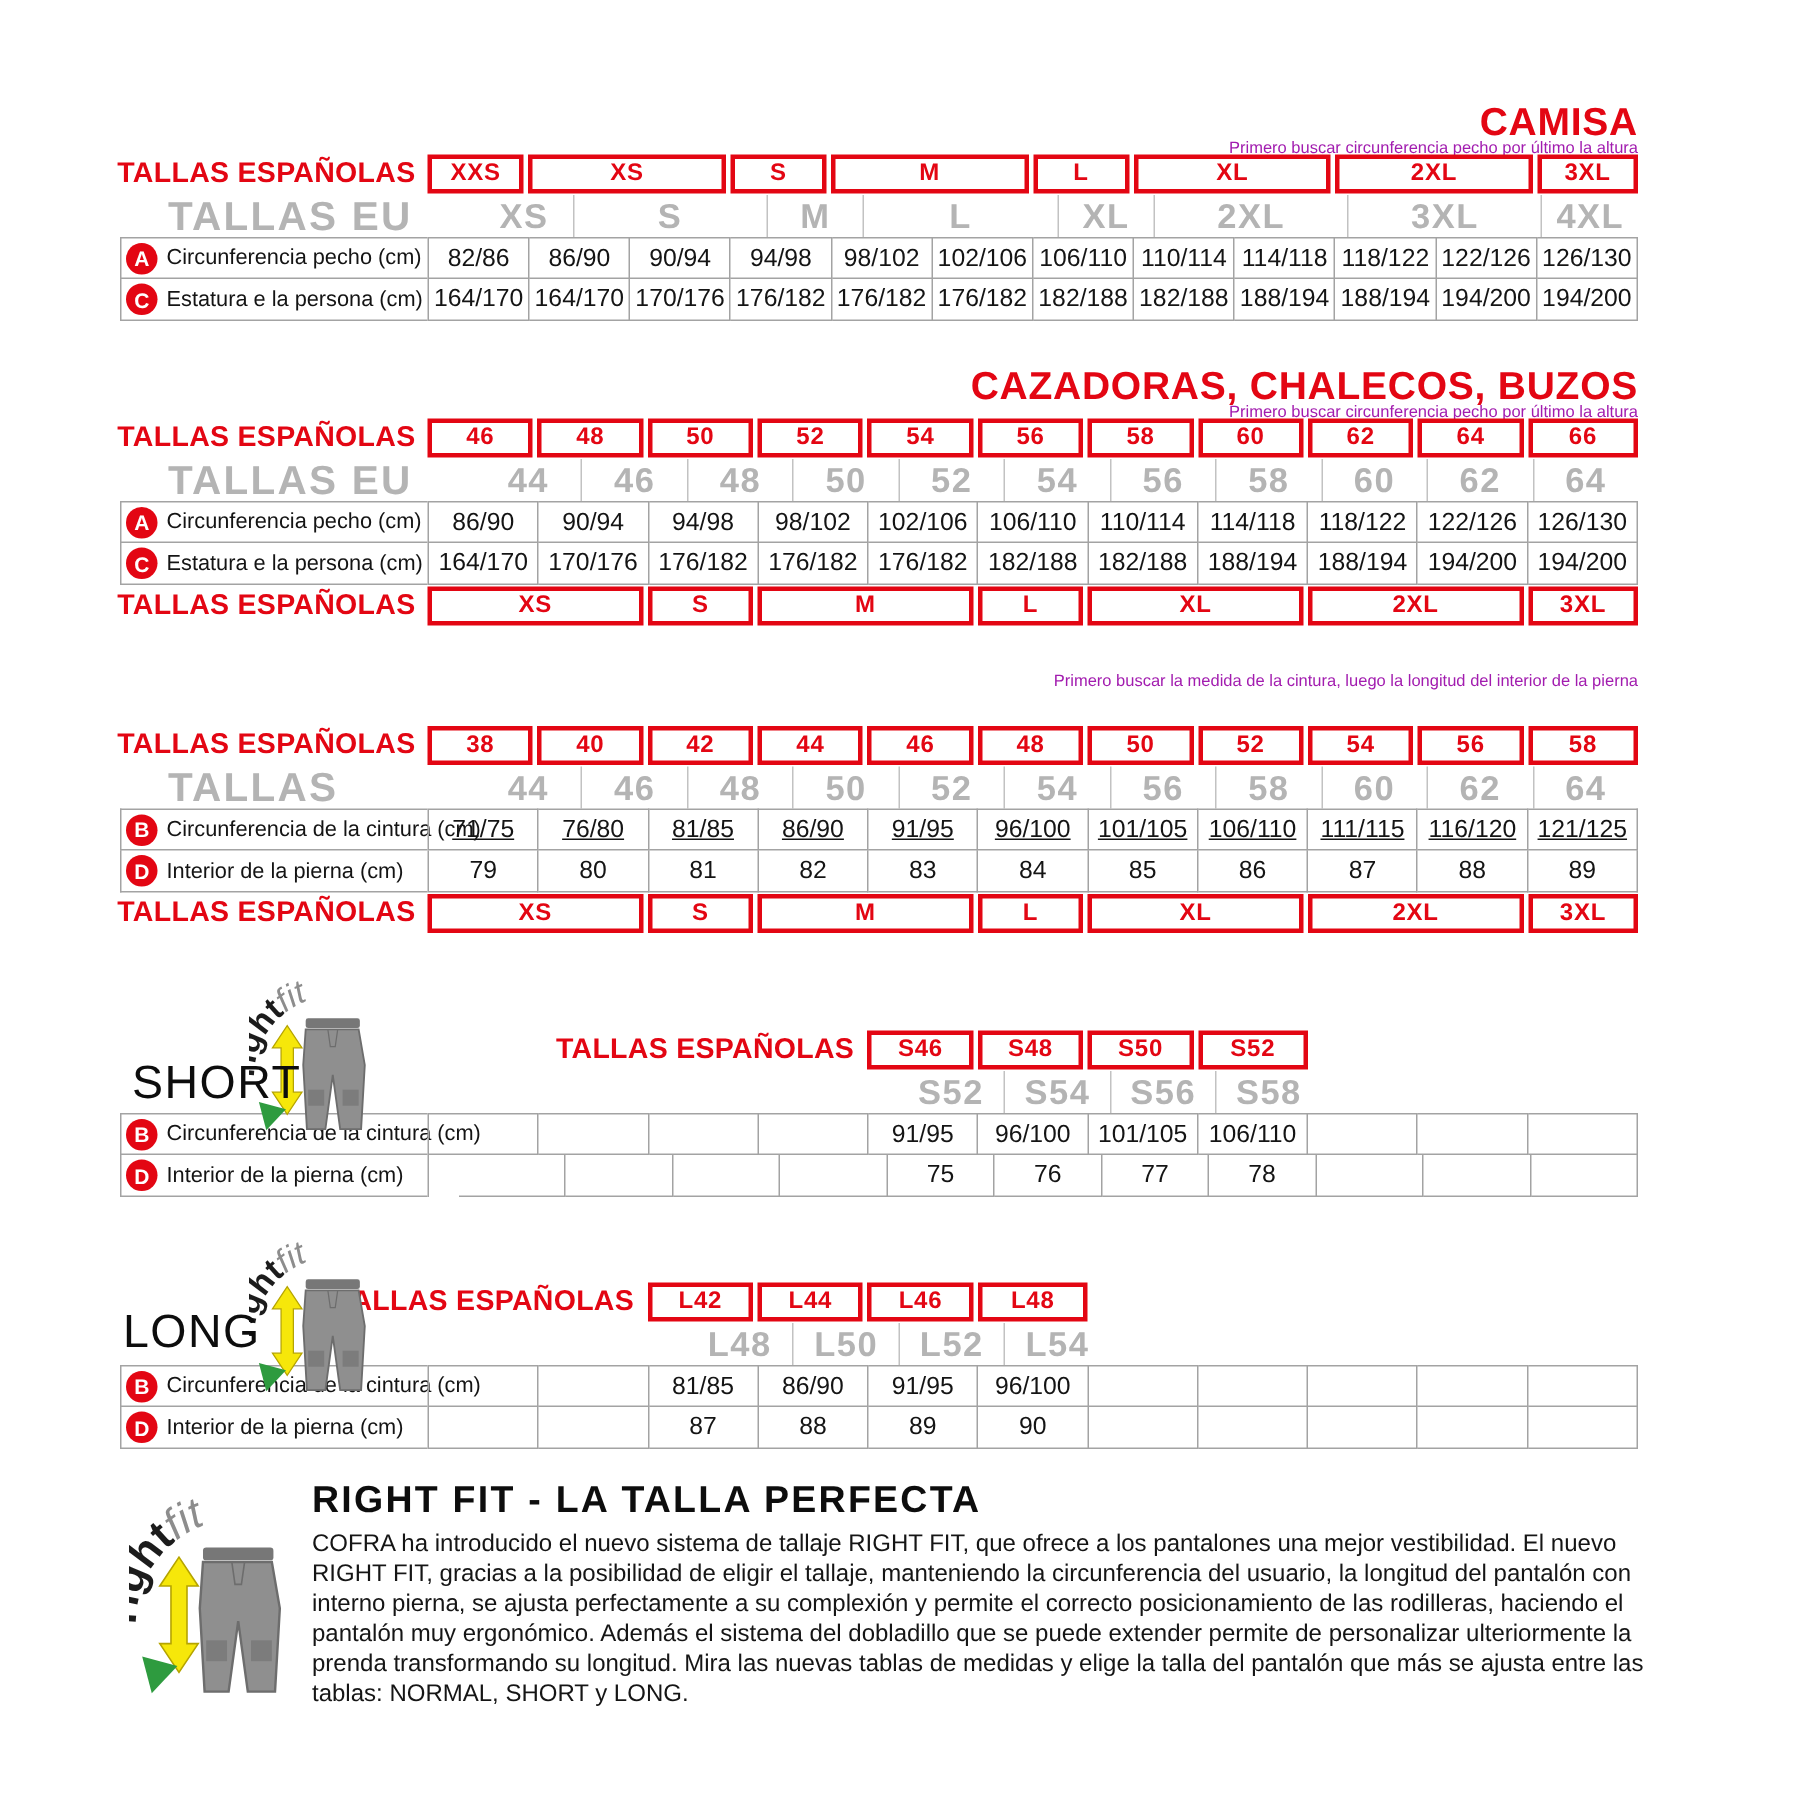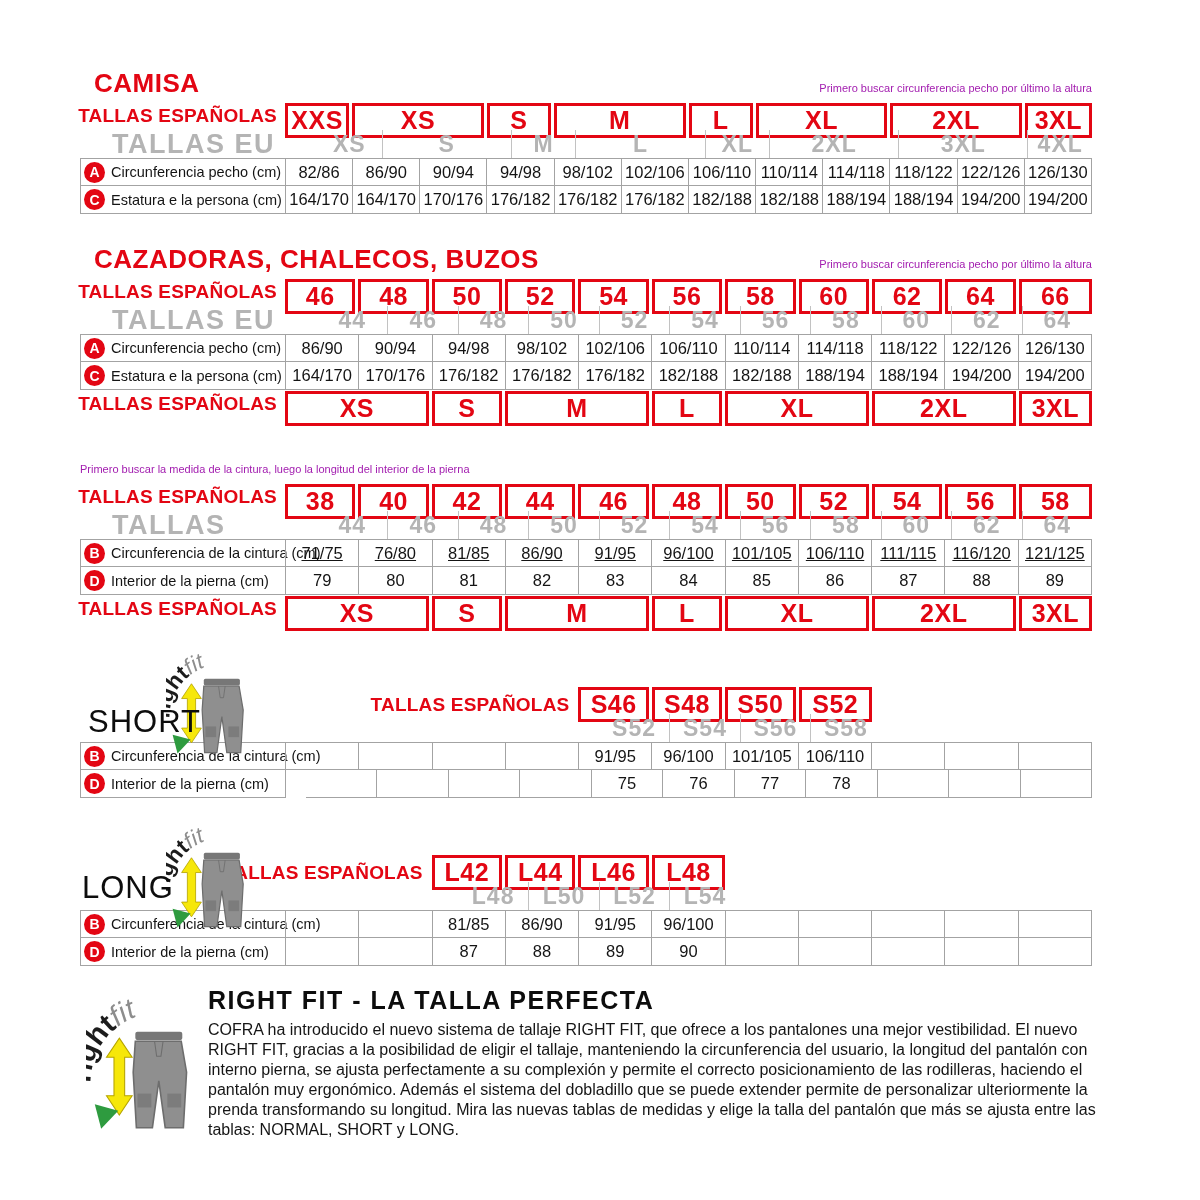--- a/index.html
+++ b/index.html
@@ -8,41 +8,41 @@
     --bord:#a3a3a3;
     --ink:#141414;
   }
   *{box-sizing:border-box;}
   html,body{margin:0;padding:0;}
   body{
     width:1200px;height:1200px;background:#ffffff;position:relative;overflow:hidden;
     font-family:"Liberation Sans",sans-serif;color:var(--ink);
   }
   .band{position:absolute;left:80px;width:1012px;}
-  .band-head{display:flex;justify-content:space-between;align-items:flex-end;margin:0 0 6px 0;height:28px;}
+  .band-head{display:flex;justify-content:space-between;align-items:flex-end;margin:0 0 6px 0;height:28px;flex-direction:column;}
   .sec-title{color:var(--red);font-size:26px;font-weight:bold;letter-spacing:.5px;line-height:1;margin:0 0 0 14px;white-space:nowrap;}
   .note{font-size:11px;color:#a21caf;line-height:1;padding-bottom:2px;white-space:nowrap;text-align:center;}
 
   
   .trow{display:flex;}
   .trow.red{height:28px;}
   .trow.gray{height:28px;margin-left:32px;}
   .trow.data{height:28px;}
   .labcol{width:205px;flex:0 0 205px;}
   .tgrid{flex:1;display:grid;}
 
   .redlab{color:var(--red);font-weight:bold;font-size:19px;display:flex;align-items:center;justify-content:flex-end;padding-right:8px;letter-spacing:.2px;white-space:nowrap;}
   .graylab{color:var(--graytxt);font-weight:bold;font-size:27px;display:flex;align-items:center;letter-spacing:1.5px;white-space:nowrap;}
   .datalab{border:1px solid var(--bord);border-right:none;border-top:none;display:flex;align-items:center;gap:6px;padding-left:3px;font-size:14.5px;white-space:nowrap;}
   .tedge .datalab{border-top:1px solid var(--bord);}
   .ghost{background:transparent;}
 
   .circ{width:21px;height:21px;border-radius:50%;background:var(--red);color:#fff;font-weight:bold;font-size:14px;display:flex;align-items:center;justify-content:center;flex:0 0 auto;}
 
-  .redcell{border:3px solid var(--red);margin:1px 3px 1px 0;display:flex;align-items:center;justify-content:center;color:var(--red);font-weight:bold;font-size:25px;letter-spacing:.5px;}
+  .redcell{border:3px solid var(--red);margin:1px 3px 1px 0;display:flex;align-items:center;justify-content:center;color:var(--red);font-weight:bold;font-size:16px;letter-spacing:.5px;}
   .redcell:last-child{margin-right:0;}
   .gcell{display:flex;align-items:center;justify-content:center;color:var(--graytxt);font-weight:bold;font-size:23px;letter-spacing:1px;}
   .gcell + .gcell{border-left:1px solid #c2c2c2;}
   .dcell{border-right:1px solid var(--bord);border-bottom:1px solid var(--bord);display:flex;align-items:center;justify-content:center;font-size:16.5px;color:var(--ink);}
   .data .tgrid{border-left:1px solid var(--bord);}
   .tedge .dcell{border-top:1px solid var(--bord);}
 
   .ingrid-label{display:flex;align-items:center;justify-content:flex-end;white-space:nowrap;padding-right:9px;}
   .ingrid-label.redtext{color:var(--red);font-weight:bold;font-size:19px;letter-spacing:.2px;}
 

